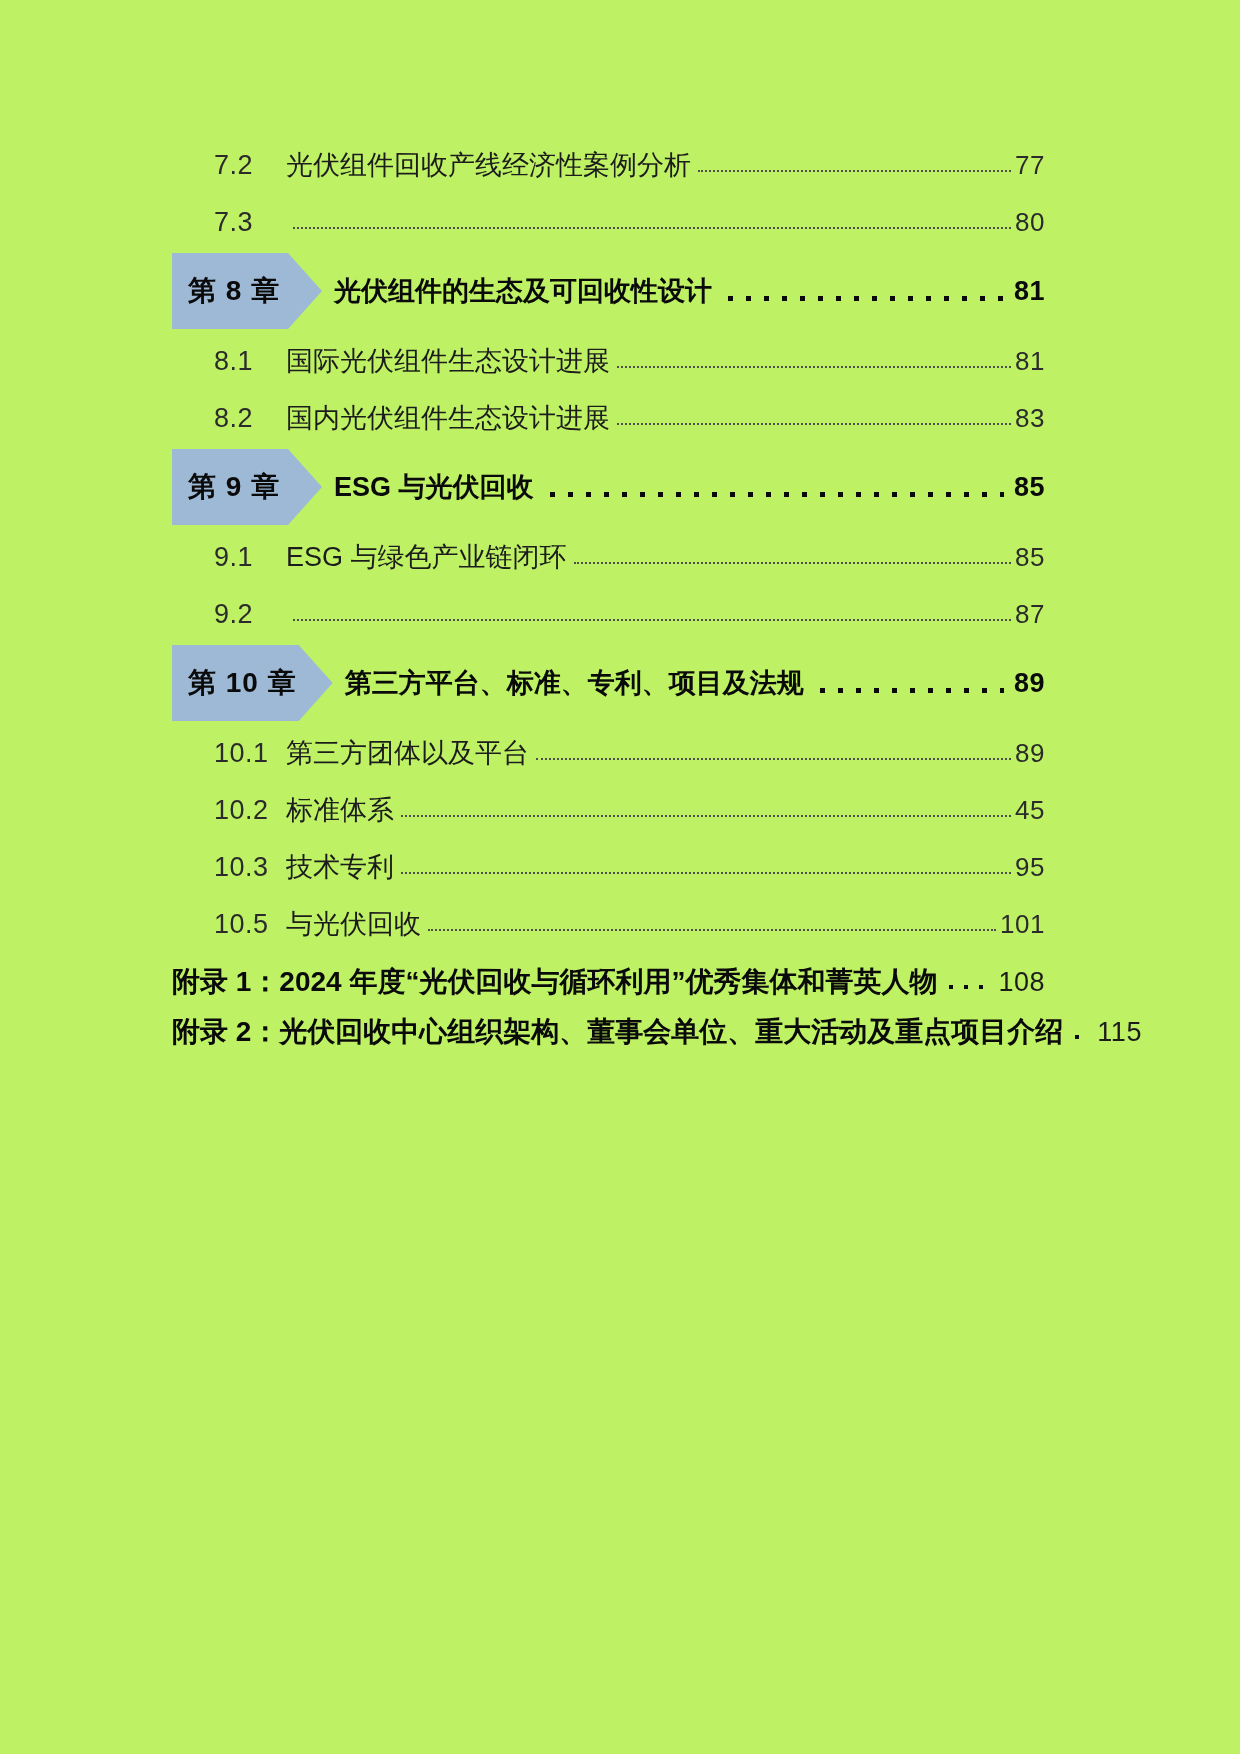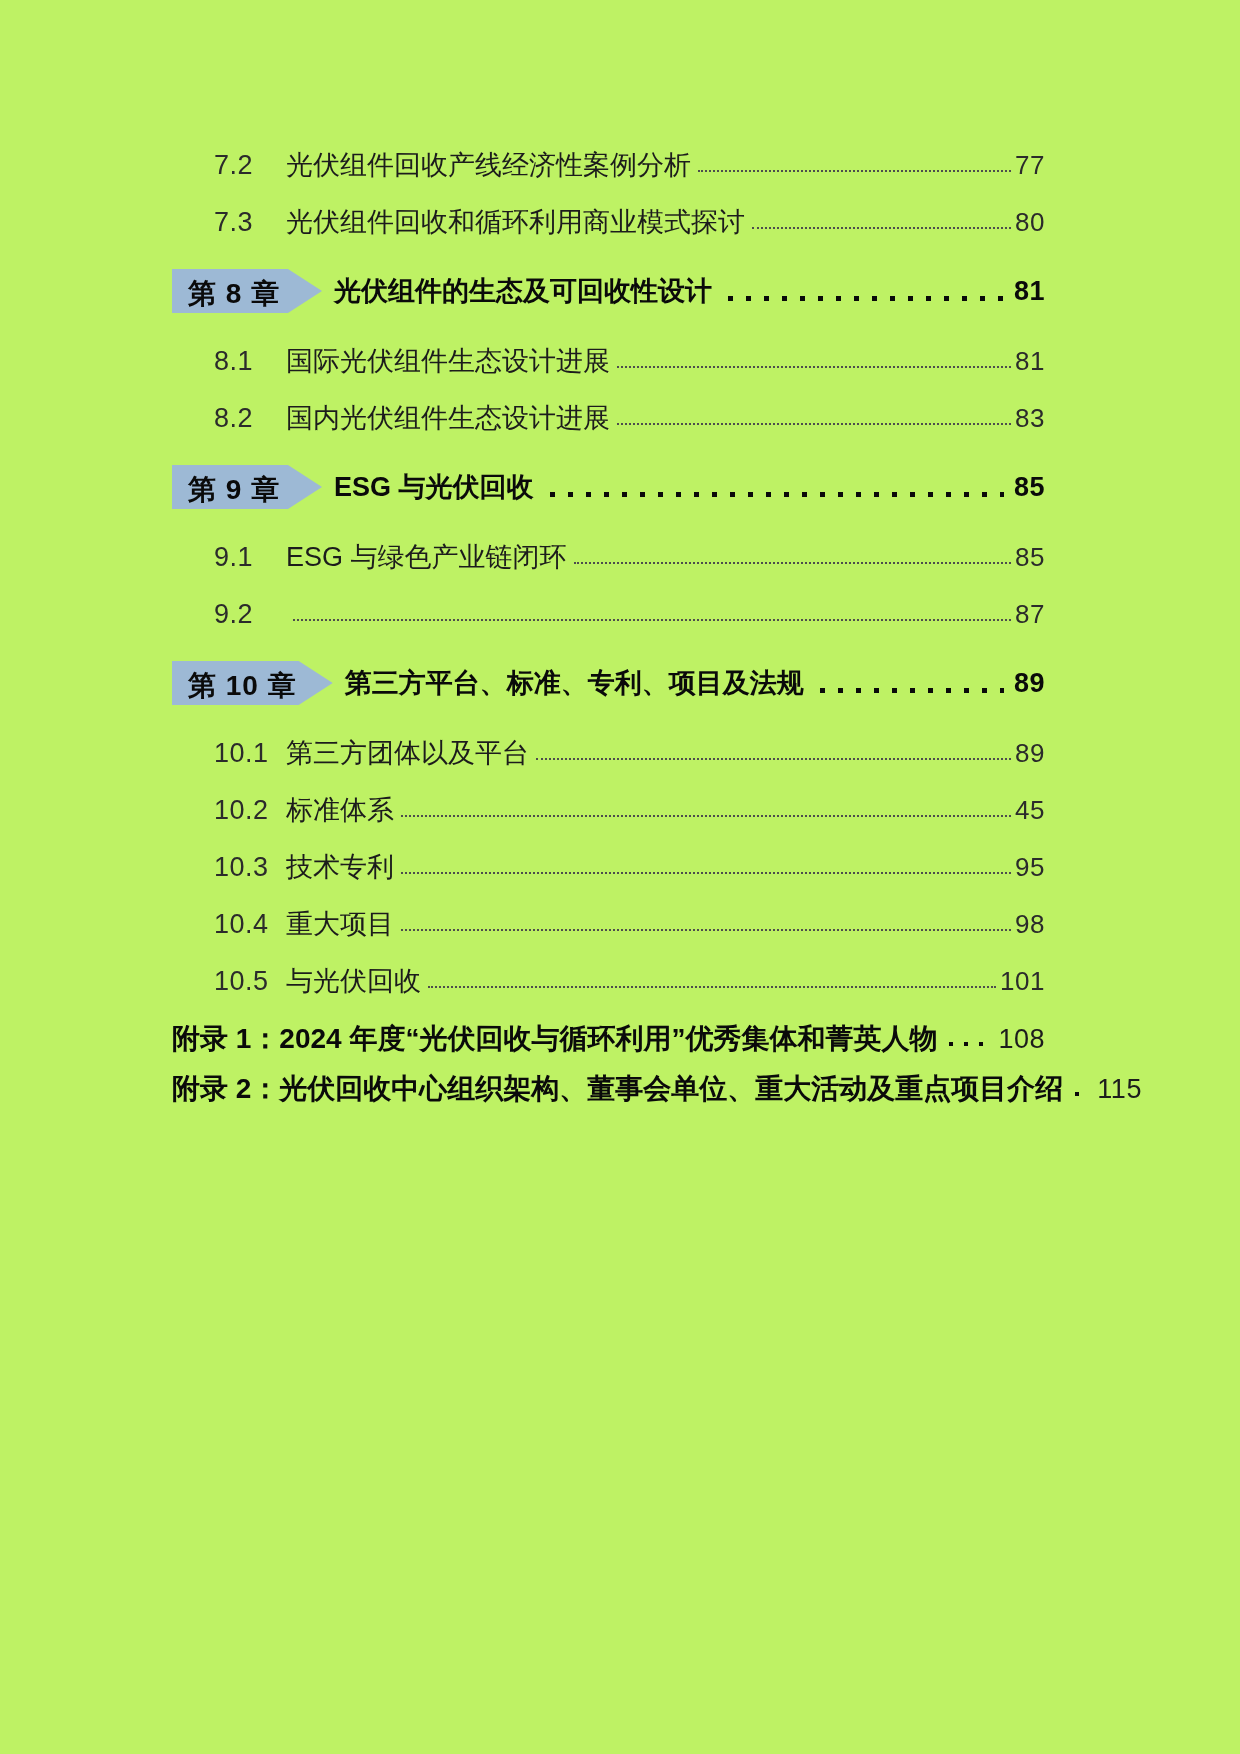--- a/index.html
+++ b/index.html
@@ -46,25 +46,25 @@
     letter-spacing:0.5px;
   }
   
   .row.chapter{
     height:58px;
     align-items:center;
     margin-bottom:24px;
   }
   .banner{
     flex:0 0 150px;
-    height:44px;
+    height:76px;
     background:#9db9d5;
     clip-path:polygon(0 0, calc(100% - 34px) 0, 100% 50%, calc(100% - 34px) 100%, 0 100%);
     display:flex;
-    align-items:flex-end;
+    align-items:center;
     box-sizing:border-box;
     padding:0 36px 0 16px;
   }
   .banner-text{
     font-weight:700;
     font-size:28px;
     color:#0a0a0a;
     white-space:nowrap;
     letter-spacing:1px;
   }
@@ -111,21 +111,20 @@
 
   <div class="row item">
     <span class="num">7.2</span>
     <span class="lbl">光伏组件回收产线经济性案例分析</span>
     <span class="leader-fine"></span>
     <span class="pg">77</span>
   </div>
 
   <div class="row item">
     <span class="num">7.3</span>
-    <span class="lbl">光伏组件回收和循环利用商业模式探讨</span>
     <span class="leader-fine"></span>
     <span class="pg">80</span>
   </div>
 
   <div class="row chapter">
     <span class="banner">
       <span class="banner-text">第 8 章</span>
     </span>
     <span class="lbl">光伏组件的生态及可回收性设计</span>
     <span class="leader-spaced"></span>
@@ -191,26 +190,20 @@
     <span class="pg">45</span>
   </div>
 
   <div class="row item">
     <span class="num">10.3</span>
     <span class="lbl">技术专利</span>
     <span class="leader-fine"></span>
     <span class="pg">95</span>
   </div>
 
-  <div class="row item">
-    <span class="num">10.4</span>
-    <span class="lbl">重大项目</span>
-    <span class="leader-fine"></span>
-    <span class="pg">98</span>
-  </div>
 
   <div class="row item">
     <span class="num">10.5</span>
     <span class="lbl">与光伏回收</span>
     <span class="leader-fine"></span>
     <span class="pg">101</span>
   </div>
 
   <div class="row appendix first">
     <span class="lbl">附录 1：2024 年度“光伏回收与循环利用”优秀集体和菁英人物</span>

